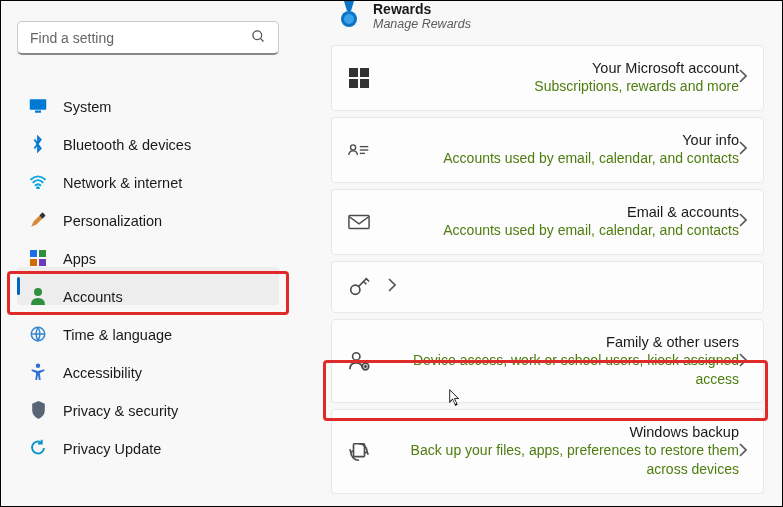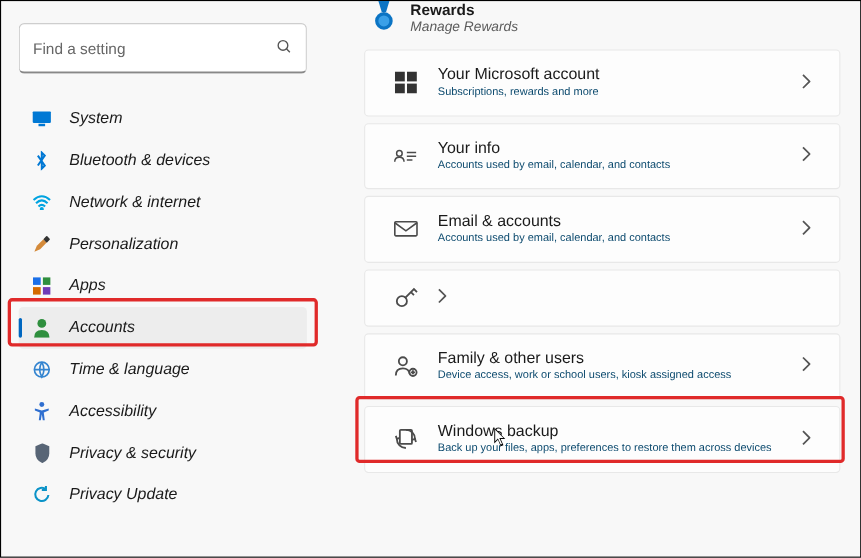--- a/index.html
+++ b/index.html
@@ -15,33 +15,33 @@
     color: #1a1a1a;
   }
   .layout { display: flex; height: 100%; }
 
   
   .sidebar { width: 290px; flex-shrink: 0; padding: 20px 8px 0 16px; }
   .search-wrap {
     display: flex; align-items: center;
     border: 1px solid #c9c9c9; border-bottom: 2px solid #888;
     border-radius: 5px; background: #fff;
-    height: 46px; padding: 0 12px; margin-bottom: 22px;
+    height: 34px; padding: 0 12px; margin-bottom: 22px;
     width: 262px;
   }
   .search-wrap input {
     border: none; outline: none; flex: 1; font-size: 14px;
     background: transparent; color: #555;
   }
   .search-wrap input::placeholder { color: #666; }
   .nav { list-style: none; }
   .nav li {
-    display: flex; align-items: center; height: 38px;
+    display: flex; align-items: flex-end; height: 38px;
     padding-left: 12px; border-radius: 4px; cursor: default;
-    position: relative; width: 262px; font-style: italic;
+    position: relative; width: 262px;
   }
   .nav li.active { background: #ededed; }
   .nav li.active::before {
     content: ""; position: absolute; left: 0px; top: 10px; bottom: 10px;
     width: 3px; background: #0067c0; border-radius: 2px;
   }
   .nav .micon {
     width: 18px; height: 18px; margin-right: 16px;
     display: inline-flex; align-items: center; justify-content: center;
   }
@@ -57,30 +57,30 @@
   .main { flex: 1; padding: 0 18px 0 40px; overflow-y: auto; }
   .header-tiles { display: flex; gap: 38px; padding: 0 0 14px 4px; }
   .tile { display: flex; align-items: flex-start; gap: 10px; }
   .tile-icon { width: 28px; height: 28px; display:flex; align-items:center; justify-content:center; }
   .tile-title { font-weight: 600; font-size: 14px; }
   .tile-sub { font-size: 12.5px; color: #5b5b5b; font-style: italic; }
   .bullet { color:#0067c0; font-size:14px; line-height:1; margin-right:4px;}
 
   .card {
     background: #fdfdfd; border: 1px solid #e8e8e8; border-radius: 4px;
-    display: flex; align-items: center; padding: 14px 26px;
-    margin-bottom: 6px; cursor: default; position: relative;
+    display: flex; align-items: center; padding: 14px 16px;
+    margin-bottom: 6px; cursor: default; position: relative; text-align: right;
   }
   .card .cicon {
     width: 22px; height: 22px; color:#4b4b4b;
     display:flex; align-items:center; justify-content:center; margin-right:18px;
   }
   .card .ctexts { flex: 1; }
   .card .ctitle { font-size: 14.5px; }
-  .card .csub { font-size: 10px; color: #0c4a6e; margin-top: 1px; line-height:1.35;}
+  .card .csub { font-size: 14px; color: #4d7c0f; margin-top: 1px; line-height:1.35;}
   .card .chev { color: #555; }
   .hl-main { left: 322px; top: 359px; width: 445px; height: 61px; }
 
   
   .cursor-arrow {
     position: absolute; left: 448px; top: 388px; pointer-events:none;
     width: 14px; height: 20px;
   }
 </style>
 </head>

